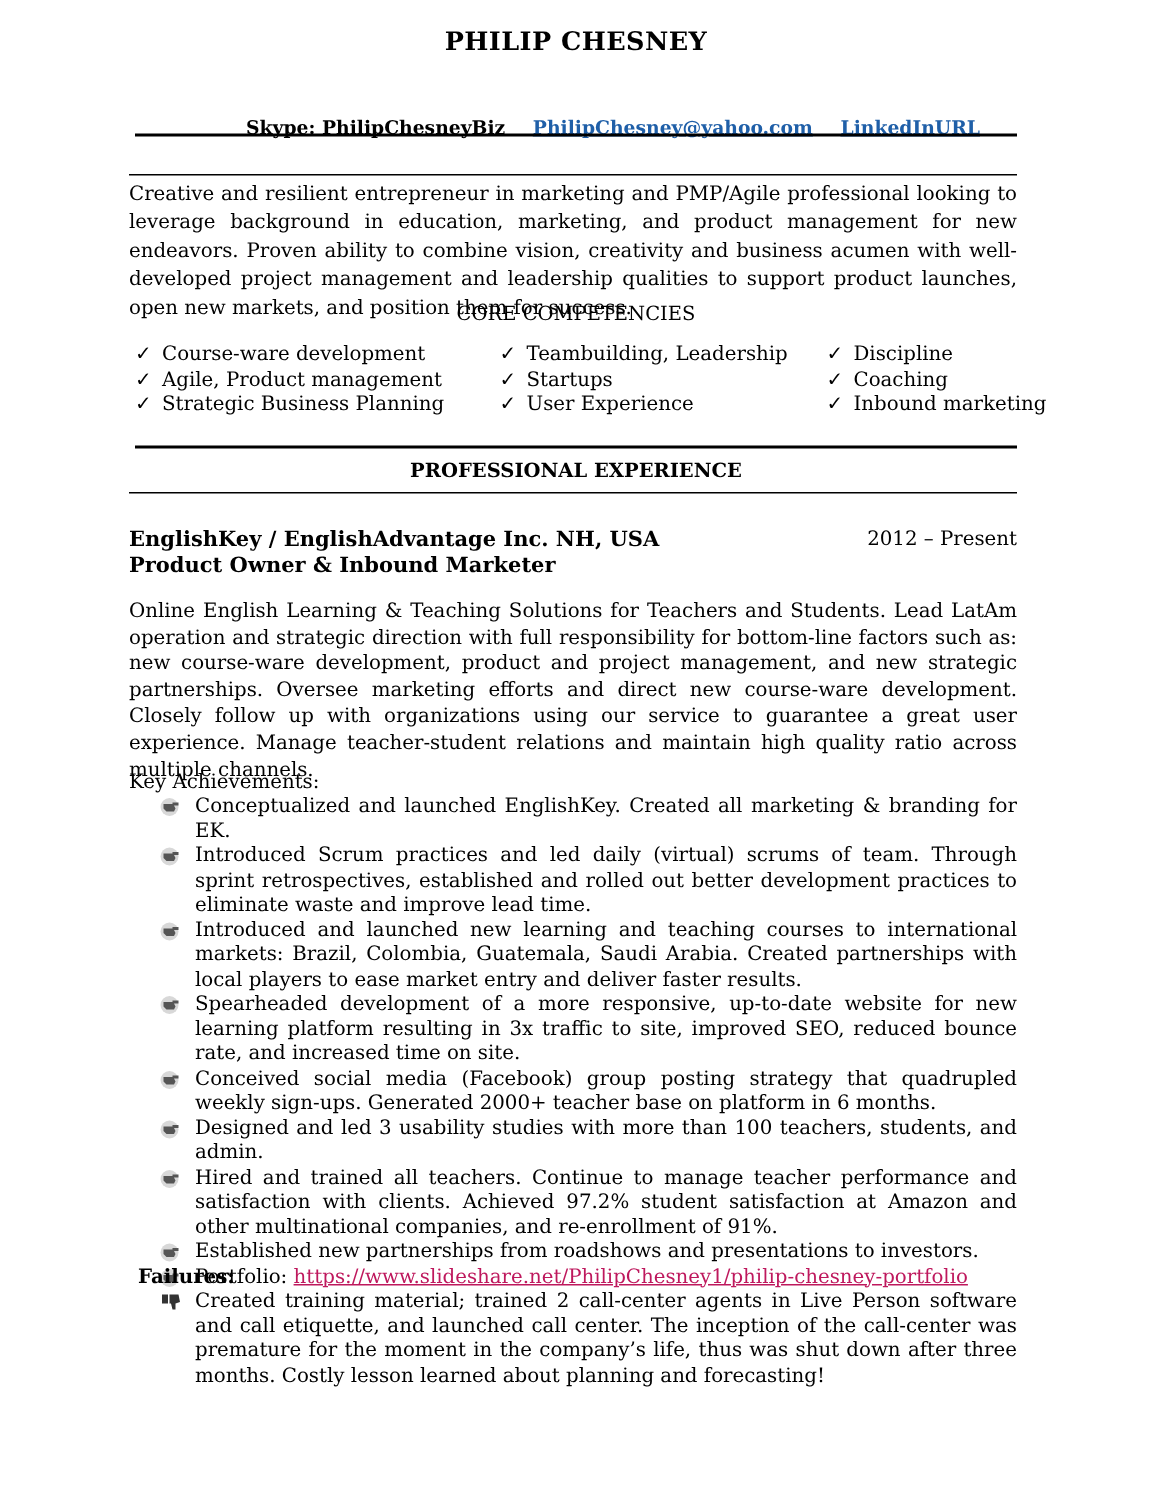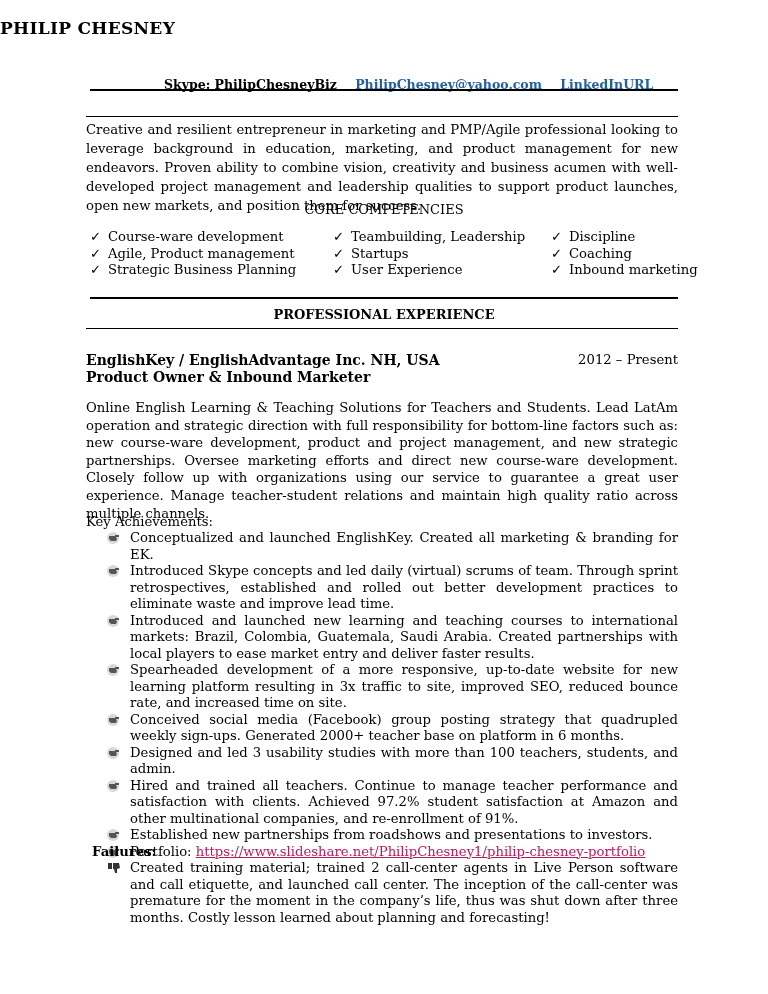--- a/index.html
+++ b/index.html
@@ -1,19 +1,19 @@
 <!DOCTYPE html>
 <html><head>
 <meta charset="utf-8">
 <style>
   html, body { margin:0; padding:0; background:#ffffff; }
   body { width:768px; height:994px; position:relative; overflow:hidden;
          font-family:"DejaVu Serif","Liberation Serif",serif; color:#000; font-size:13px; }
   .page { position:absolute; left:0; top:0; width:768px; height:994px; }
-  .name { position:absolute; top:18px; left:0; width:768px; text-align:left;
+  .name { position:absolute; top:18px; left:0; width:768px; text-align:center;
           font-weight:bold; font-size:17px; letter-spacing:0.3px; }
   .contact { position:absolute; top:53px; left:164px; font-size:12.5px; font-weight:bold; white-space:nowrap;margin-top:24px; }
   .contact span { margin-right:14px; }
   .contact a { color:#1f5fa8; text-decoration:underline; }
   .hr { position:absolute; height:0; border-top:2px solid #000; }
   .section-title { position:absolute; left:0; width:768px; text-align:center; font-weight:bold; font-size:13px; }
   .para { position:absolute; left:86px; width:592px; font-size:13.2px; line-height:19px; text-align:justify; }
   .center { position:absolute; left:0; width:768px; text-align:center; font-size:13px; }
   .comp-col { position:absolute; font-size:13.2px; line-height:16.5px; }
   .comp-col div { white-space:nowrap; }
@@ -78,21 +78,21 @@
   <div class="ka-title">Key Achievements:</div>
 
   <div class="bullets" style="top:530px;" id="ach-list">
       <div class="bullet"><span class="bicon"><svg viewBox="0 0 16 14" width="16" height="14">
             <circle cx="7" cy="7" r="6" fill="#d8d8d8"></circle>
             <path d="M3 5 L9 5 L9 4 L13 4 L13 6 L10 6 L11 8 L10 10 L5 10 L3 8 Z" fill="#555"></path>
           </svg></span><span>Conceptualized and launched EnglishKey. Created all marketing &amp; branding for EK.</span></div>
       <div class="bullet"><span class="bicon"><svg viewBox="0 0 16 14" width="16" height="14">
             <circle cx="7" cy="7" r="6" fill="#d8d8d8"></circle>
             <path d="M3 5 L9 5 L9 4 L13 4 L13 6 L10 6 L11 8 L10 10 L5 10 L3 8 Z" fill="#555"></path>
-          </svg></span><span>Introduced Skype concepts and led daily (virtual) scrums of team. Through sprint retrospectives, established and rolled out better development practices to eliminate waste and improve lead time.</span></div>
+          </svg></span><span>Introduced Scrum practices and led daily (virtual) scrums of team. Through sprint retrospectives, established and rolled out better development practices to eliminate waste and improve lead time.</span></div>
       <div class="bullet"><span class="bicon"><svg viewBox="0 0 16 14" width="16" height="14">
             <circle cx="7" cy="7" r="6" fill="#d8d8d8"></circle>
             <path d="M3 5 L9 5 L9 4 L13 4 L13 6 L10 6 L11 8 L10 10 L5 10 L3 8 Z" fill="#555"></path>
           </svg></span><span>Introduced and launched new learning and teaching courses to international markets: Brazil, Colombia, Guatemala, Saudi Arabia. Created partnerships with local players to ease market entry and deliver faster results.</span></div>
       <div class="bullet"><span class="bicon"><svg viewBox="0 0 16 14" width="16" height="14">
             <circle cx="7" cy="7" r="6" fill="#d8d8d8"></circle>
             <path d="M3 5 L9 5 L9 4 L13 4 L13 6 L10 6 L11 8 L10 10 L5 10 L3 8 Z" fill="#555"></path>
           </svg></span><span>Spearheaded development of a more responsive, up-to-date website for new learning platform resulting in 3x traffic to site, improved SEO, reduced bounce rate, and increased time on site.</span></div>
       <div class="bullet"><span class="bicon"><svg viewBox="0 0 16 14" width="16" height="14">
             <circle cx="7" cy="7" r="6" fill="#d8d8d8"></circle>

